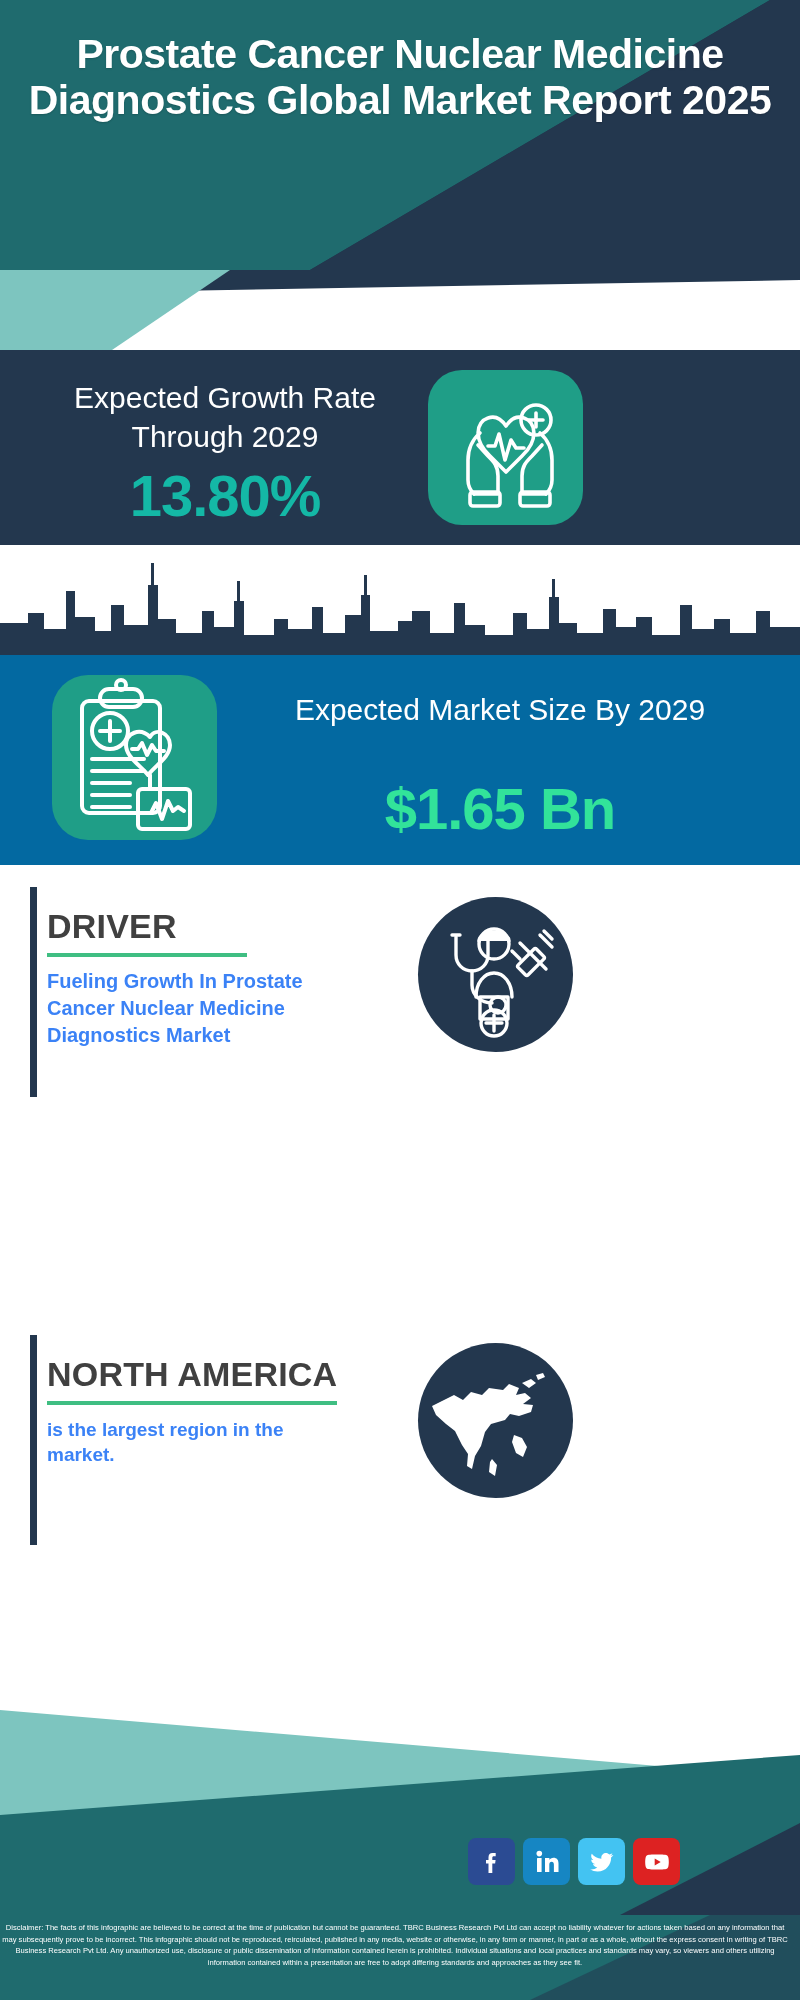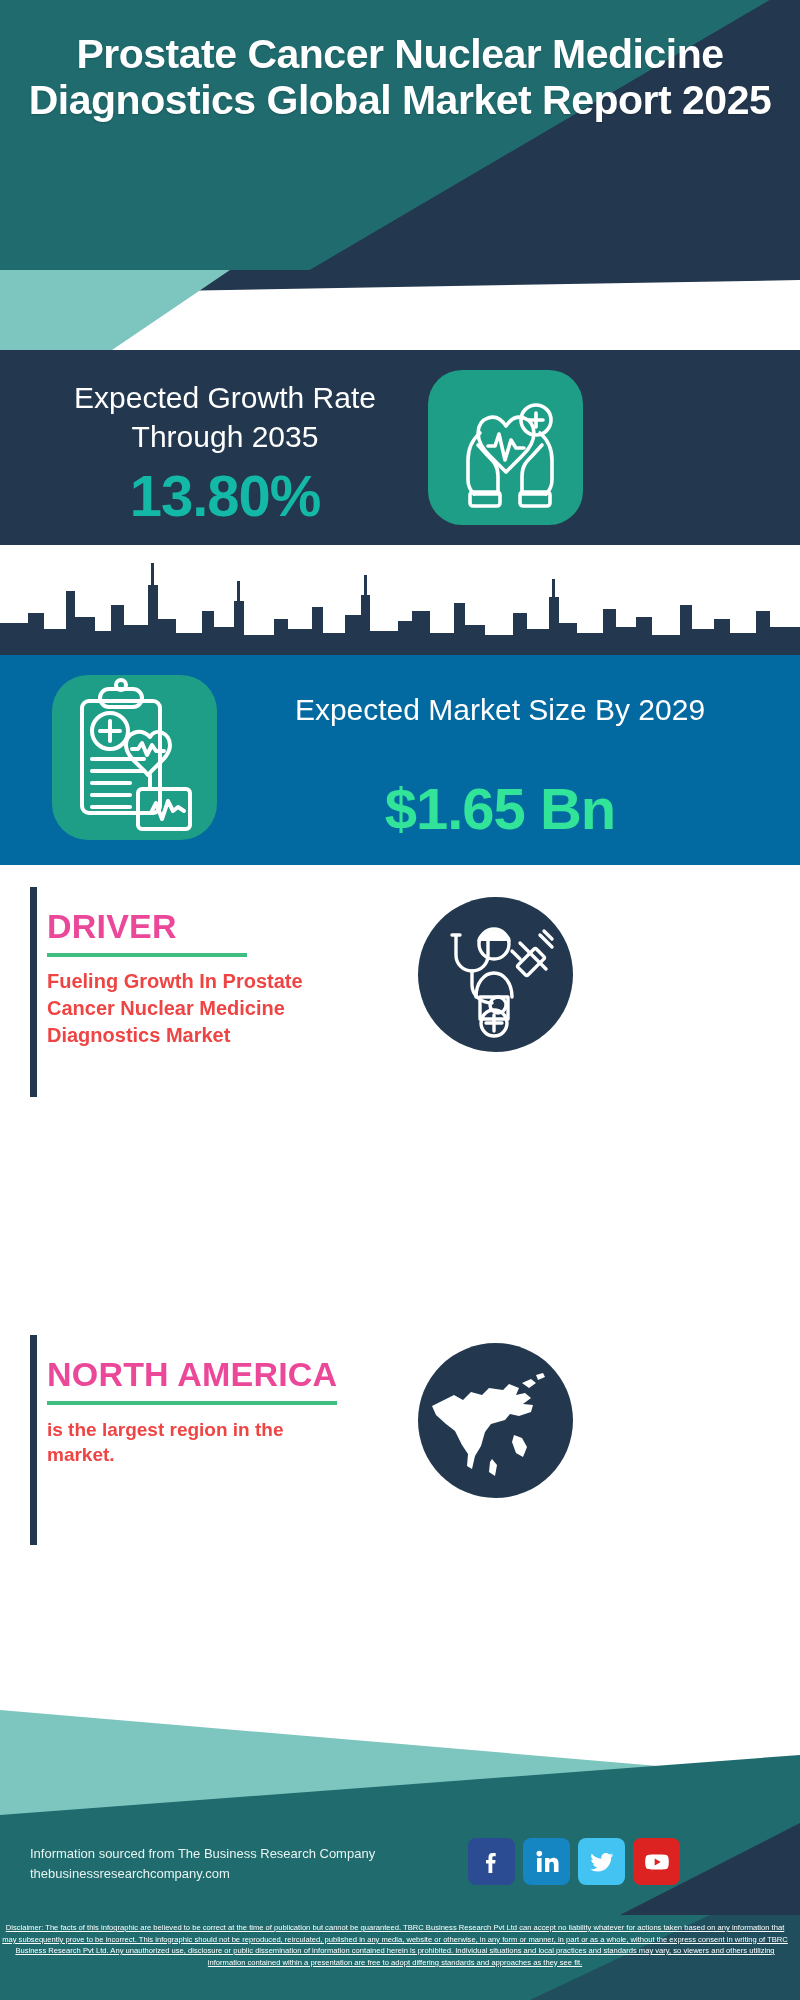--- a/index.html
+++ b/index.html
@@ -99,24 +99,24 @@
     background:#ffffff;
   }
   .region-section {
     position:absolute; left:0; top:1315px; width:668px; height:340px;
     background:#ffffff;
   }
   .vbar {
     position:absolute; width:7px; background:#23374E;
   }
   .blk-title {
-    color:#ec4899; font-weight:bold; letter-spacing:0.2px;
+    color:#404040; font-weight:bold; letter-spacing:0.2px;
   }
   .blk-rule { height:4px; background:#3FBE82; }
-  .blk-body { color:#ef4444; font-weight:bold; line-height:1.34; }
+  .blk-body { color:#3b82f6; font-weight:bold; line-height:1.34; }
 
   .circ-icon {
     position:absolute; border-radius:50%; background:#23374E;
   }
 
   
   .bottom-wrap {
     position:absolute; left:0; top:1655px; width:800px; height:260px;
     overflow:hidden; background:#ffffff;
   }
@@ -158,41 +158,41 @@
   }
   .disclaimer .dark-wedge {
     position:absolute; right:0; top:0; width:420px; height:85px;
     background:#23374E;
     clip-path:polygon(330px 0, 420px 0, 420px 85px, 150px 85px);
     opacity:.55;
   }
   .disclaimer p {
     position:relative; z-index:3;
     color:#ffffff; font-size:7.6px; line-height:1.52;
-    text-align:center; padding:7px 10px 0 0;text-decoration:underline;
+    text-align:center; padding:7px 10px 0 0;
   }
 </style>
 </head>
 <body>
 
 <div class="page">
 
   <div class="header">
     <div class="diag-navy"></div>
     <div class="diag-navy2"></div>
     <h1 class="header-title">Prostate Cancer Nuclear Medicine Diagnostics Global Market Report 2025</h1>
   </div>
 
   <div class="band-white">
     <div class="navy-tri"></div>
     <div class="teal-tri"></div>
   </div>
 
   <div class="growth">
-    <div class="growth-label">Expected Growth Rate Through 2035</div>
+    <div class="growth-label">Expected Growth Rate Through 2029</div>
     <div class="growth-value">13.80%</div>
     <div class="icon-tile-heart">
       <svg width="155" height="155" viewBox="0 0 155 155" fill="none" stroke="#ffffff" stroke-width="3.6" stroke-linecap="round" stroke-linejoin="round">
         <path d="M62 86 C45 70, 48 52, 60 48 C68 45, 74 50, 78 56 C82 50, 88 45, 96 48 C108 52, 111 70, 94 86 L78 102 Z"></path>
         <polyline points="60,76 67,76 71,64 77,90 83,70 88,78 96,78"></polyline>
         <circle cx="108" cy="50" r="15"></circle>
         <path d="M108 43 v14 M101 50 h14"></path>
         <path d="M52 63 C44 70, 40 80, 40 90 v20 c0 6 2 10 6 14"></path>
         <path d="M46 124 h24 v-18 c0-10 -4 -14 -10 -20 l-10 -11"></path>
         <rect x="42" y="122" width="30" height="14" rx="3"></rect>
@@ -327,24 +327,20 @@
       </svg>
     </div>
   </div>
 
   <div class="bottom-wrap">
     <div class="bw-teal-light"></div>
     <div class="bw-teal-dark"></div>
     <div class="bw-navy"></div>
   </div>
 
-  <div class="src-text">
-    <div>Information sourced from The Business Research Company</div>
-    <div>thebusinessresearchcompany.com</div>
-  </div>
 
   <div class="social-row">
     <div class="social-btn sb-fb">
       <svg width="26" height="26" viewBox="0 0 26 26">
           <path fill="#ffffff" d="M16.5 4h-3c-2.5 0-4 1.6-4 4.2V11H7v3.4h2.5V24h3.8v-9.6h2.8l.5-3.4h-3.3V8.8c0-1 .3-1.6 1.6-1.6h1.8V4z"></path>
         </svg>
     </div>
     <div class="social-btn sb-li">
       <svg width="26" height="26" viewBox="0 0 26 26">
           <g fill="#ffffff">

